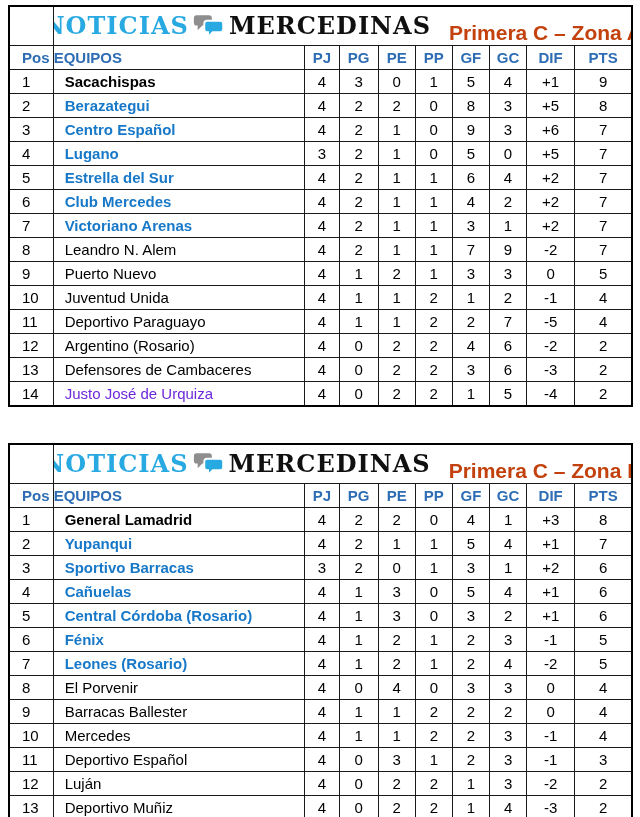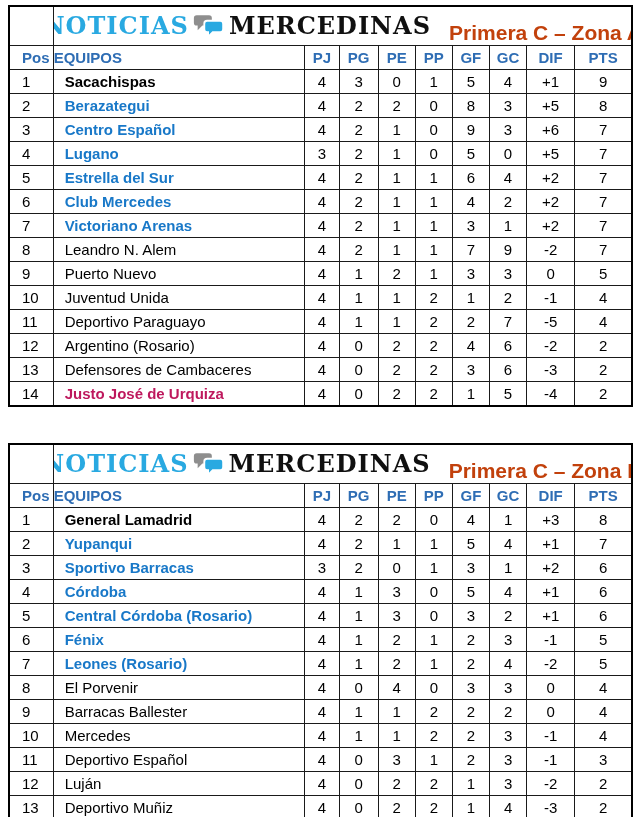--- a/index.html
+++ b/index.html
@@ -86,21 +86,21 @@
   tr.cols-tr th.col-0 { text-align: left; padding-left: 12px; }
   tr.cols-tr th.col-1 { text-align: left; }
 
   
   tbody td { text-align: center; }
   tbody td.col-0 { text-align: left; padding-left: 12px; }
   tbody td.col-1 { text-align: left; padding-left: 11px; margin-top: 12px; }
 
   tr.row-leader td.col-1 { font-weight: bold; color: #000; }
   tr.row-blue td.col-1   { font-weight: bold; color: #1878c8; }
-  tr.row-red td.col-1    { font-weight: bold; color: #be185d; }
+  tr.row-red td.col-1    { font-weight: normal; color: #6d28d9; }
 </style>
 </head>
 <body>
 
 <div class="page">
 
   <table class="league">
     <colgroup>
       <col class="c-pos">
         <col class="c-team">
@@ -392,21 +392,21 @@
           <td class="col-3">2</td>
           <td class="col-4">0</td>
           <td class="col-5">1</td>
           <td class="col-6">3</td>
           <td class="col-7">1</td>
           <td class="col-8">+2</td>
           <td class="col-9">6</td>
         </tr>
         <tr class="row-blue">
           <td class="col-0">4</td>
-          <td class="col-1">Córdoba</td>
+          <td class="col-1">Cañuelas</td>
           <td class="col-2">4</td>
           <td class="col-3">1</td>
           <td class="col-4">3</td>
           <td class="col-5">0</td>
           <td class="col-6">5</td>
           <td class="col-7">4</td>
           <td class="col-8">+1</td>
           <td class="col-9">6</td>
         </tr>
         <tr class="row-blue">

